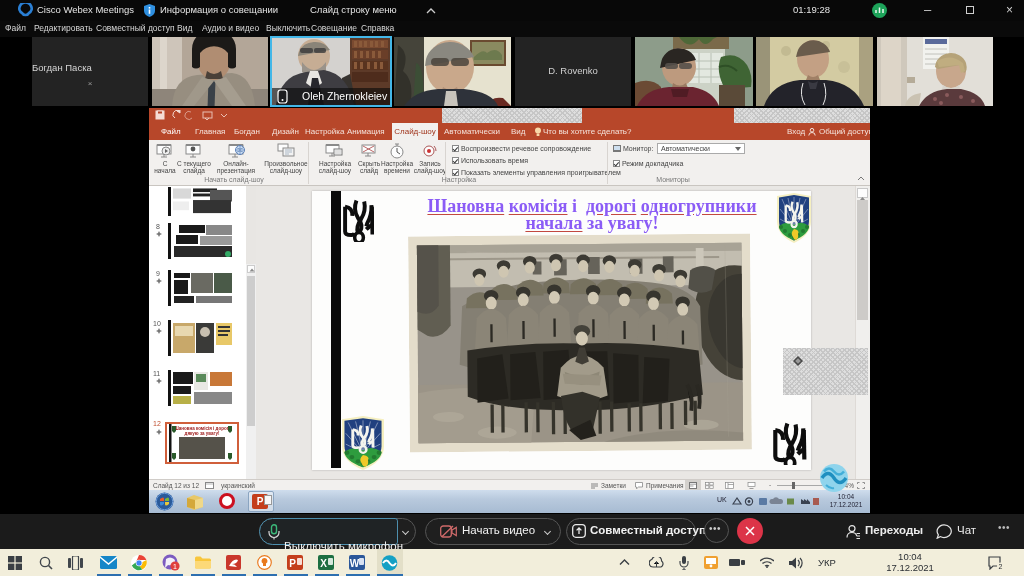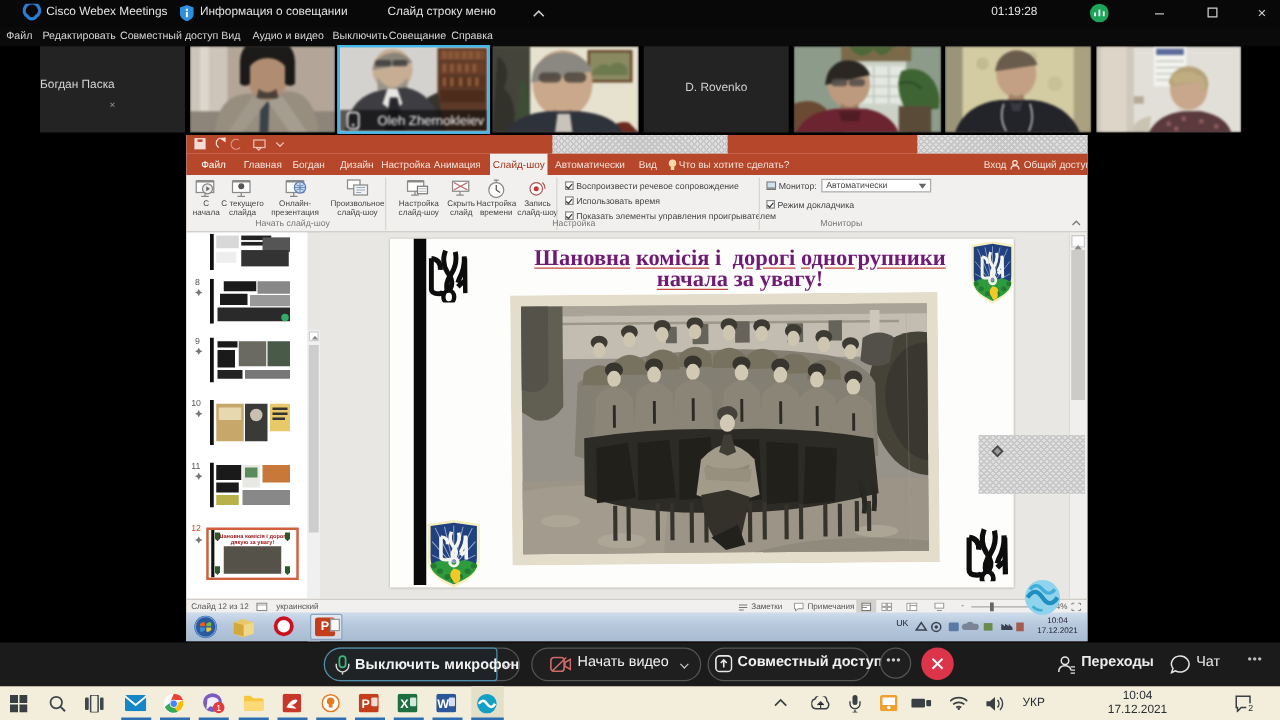--- a/index.html
+++ b/index.html
@@ -458,21 +458,21 @@
       <div class="abs" style="left:98px;top:90px;width:8px;height:150px;background:#cdcdcd"></div>
 
     </div>
 
     <div class="abs" style="left:107px;top:78px;width:599px;height:293px;background:#e9e7e4"></div>
 
     <div class="abs" style="left:163px;top:83px;width:499px;height:279px;background:#fdfdfc;box-shadow:0 0 2px rgba(0,0,0,.25)">
 
       <div class="abs" style="left:19px;top:0;width:10px;height:277px;background:#0a0a0a"></div>
 
-      <div class="abs" style="left:60px;top:7px;width:440px;text-align:center;font-family:'Liberation Serif',serif;font-weight:bold;font-size:18px;color:#701a75;line-height:17px">
+      <div class="abs" style="left:60px;top:7px;width:440px;text-align:center;font-family:'Liberation Serif',serif;font-weight:bold;font-size:18px;color:#8b5cf6;line-height:17px">
         <span style="text-decoration:underline;text-decoration-color:#c24840;text-underline-offset:2px">Шановна</span> <span style="text-decoration:underline;text-decoration-color:#c24840;text-underline-offset:2px">комісія</span> і&nbsp; <span style="text-decoration:underline;text-decoration-color:#c24840;text-underline-offset:2px">дорогі</span> <span style="text-decoration:underline;text-decoration-color:#c24840;text-underline-offset:2px">одногрупники</span><br>
         <span style="text-decoration:underline;text-decoration-color:#c24840;text-underline-offset:2px">начала</span> за увагу!
       </div>
 
       <div class="abs" id="photo" style="left:97px;top:44px;width:342px;height:216px;transform:rotate(-0.5deg)">
         <svg width="342" height="216" viewBox="0 0 352 215" preserveAspectRatio="none">
           <rect width="352" height="215" fill="#e4ddcb"></rect>
           <rect x="9" y="9" width="334" height="197" fill="#98938a"></rect>
 
           <rect x="9" y="9" width="334" height="42" fill="#c2bdb0"></rect>
@@ -756,21 +756,21 @@
   </div>
 
   <div class="abs" id="ctrlbar">
 
     <div class="abs" style="left:259px;top:4px;width:157px;height:27px;border:1px solid #555;border-radius:14px;background:#1f1f1f"></div>
     <div class="abs" style="left:259px;top:4px;width:139px;height:27px;border:1px solid #4d8fae;border-radius:14px 3px 3px 14px;background:#1f2325"></div>
     <svg class="abs" style="left:268px;top:10px" width="12" height="16" viewBox="0 0 12 16">
         <rect x="3.5" y="0.8" width="5" height="9" rx="2.5" fill="none" stroke="#3cb87a" stroke-width="1.4"></rect>
         <path d="M1 7 v1.5 a5 5 0 0 0 10 0 V7 M6 13.5 v2" stroke="#d8d8d8" stroke-width="1.2" fill="none"></path>
       </svg>
-    <span class="abs" style="left:284px;top:12px;color:#f2f2f2;font-size:11.5px;font-weight:bold;letter-spacing:.1px">Выключить микрофон</span>
+    <span class="abs" style="left:284px;top:26px;color:#f2f2f2;font-size:11.5px;font-weight:normal;letter-spacing:.1px">Выключить микрофон</span>
     <span class="cv abs" style="left:403px;top:15px"></span>
 
     <div class="abs" style="left:425px;top:4px;width:136px;height:27px;border:1px solid #555;border-radius:14px;background:#1f1f1f"></div>
     <svg class="abs" style="left:440px;top:11px" width="17" height="13" viewBox="0 0 17 13">
         <rect x="0.7" y="1" width="10.6" height="11" rx="2.5" fill="none" stroke="#cf6a6a" stroke-width="1.3"></rect>
         <path d="M12 5 L16.3 2.4 v8.2 L12 8z" fill="none" stroke="#cf6a6a" stroke-width="1.2"></path>
         <path d="M1.6 12 L13 1" stroke="#cf6a6a" stroke-width="1.3"></path>
       </svg>
     <span class="abs" style="left:462px;top:10px;color:#f2f2f2;font-size:11.5px;font-weight:normal">Начать видео</span>
     <span class="cv abs" style="left:545px;top:15px"></span>

